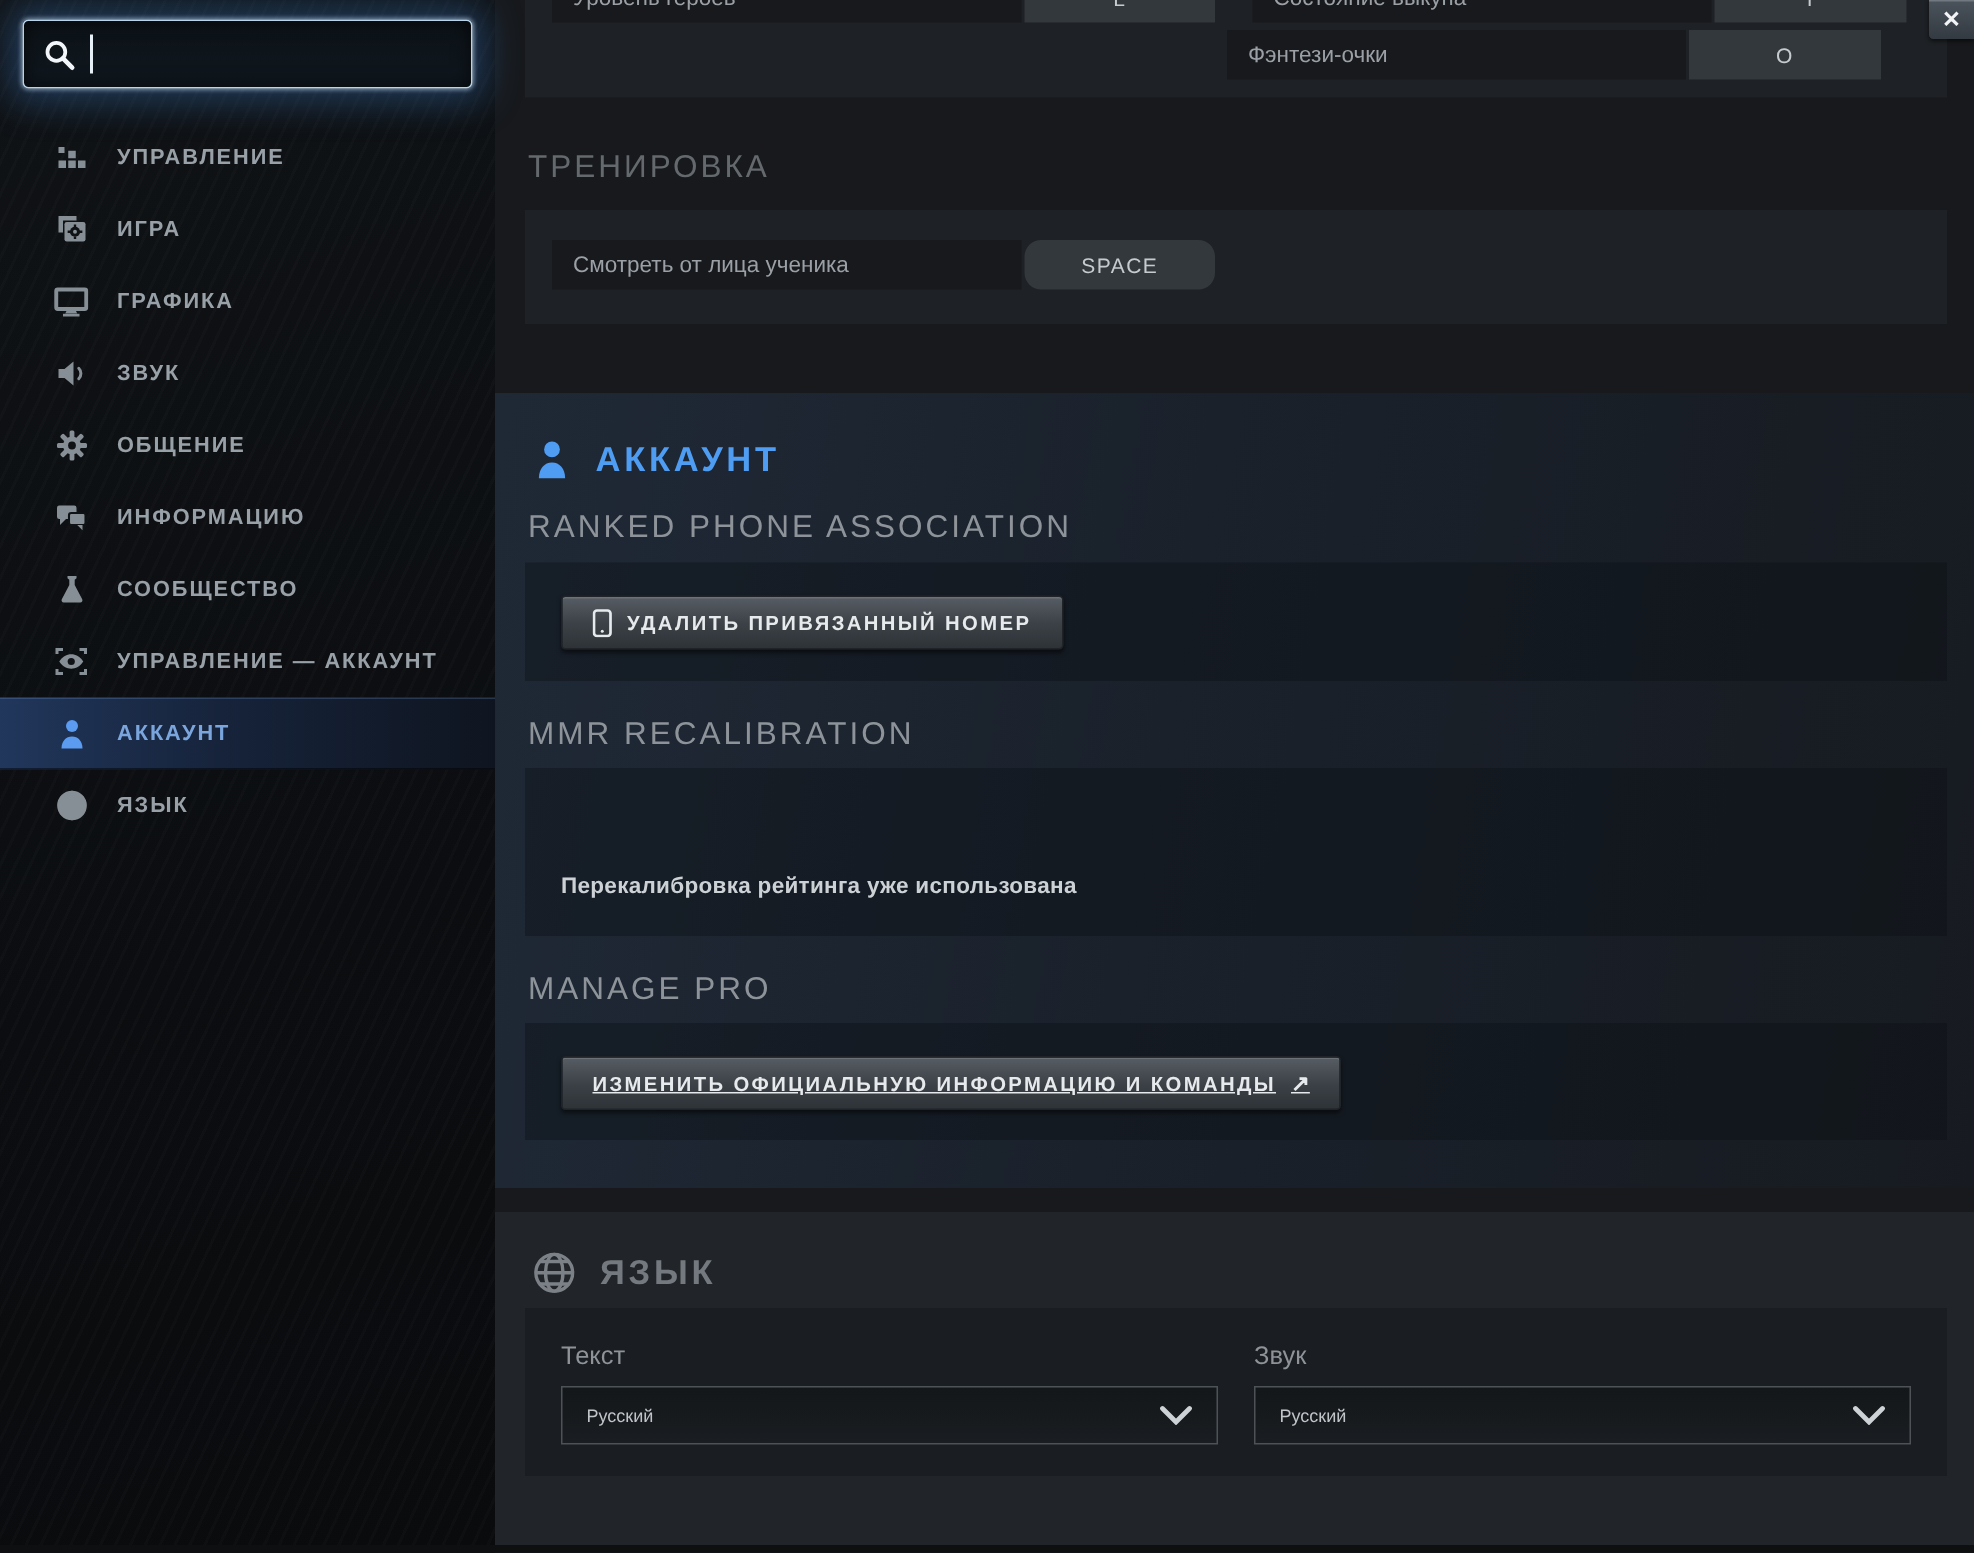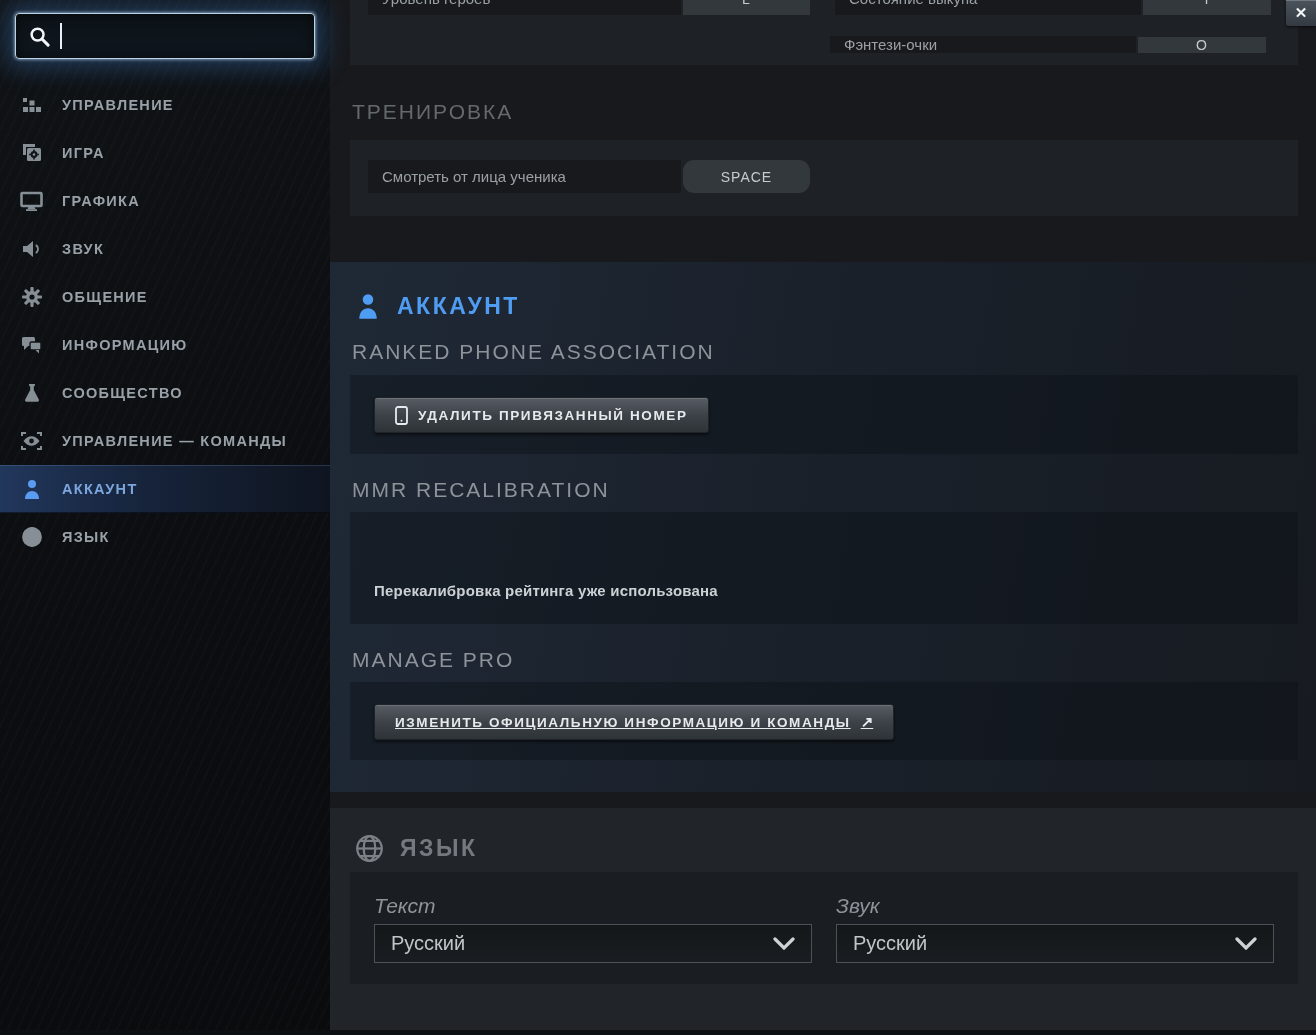--- a/index.html
+++ b/index.html
@@ -21,21 +21,21 @@
   .search-box{
     height:44px;border:1px solid #b9d3e8;border-radius:4px;
     background:linear-gradient(180deg,#0c1217,#0f171e);
     box-shadow:0 0 3px 1px rgba(200,225,248,.55), 0 0 24px 9px rgba(58,118,188,.40), inset 0 0 12px rgba(0,0,0,.65);
     display:flex;align-items:center;padding:0 12px;
   }
   .search-box svg{flex:0 0 auto;}
   .caret{width:2px;height:26px;background:#e8f0f7;margin-left:9px;}
   .nav{margin-top:22px;}
   .nav-item{
-    height:48px;display:flex;align-items:center;gap:17px;padding-left:18px;cursor:pointer;
+    height:48px;display:flex;align-items:center;gap:17px;padding-left:34px;cursor:pointer;
   }
   .nav-item .ic{width:27px;display:flex;justify-content:center;align-items:center;}
   .nav-item .ic svg{fill:#878f96;}
   .nav-item .lbl{
     color:#99a1a8;font-weight:700;font-size:14.5px;letter-spacing:1.3px;white-space:nowrap;
   }
   .nav-item.selected{
     background:linear-gradient(90deg,#21375c 0%,#16233a 45%,#0f1520 100%);
     border-top:1px solid rgba(130,170,230,.22);
     border-bottom:1px solid rgba(0,0,0,.45);
@@ -73,27 +73,27 @@
   .sec-head{position:absolute;display:flex;align-items:center;gap:16px;left:25px;}
   .sec-head .title{font-size:23px;font-weight:700;letter-spacing:2.5px;}
   .account-sec .title{color:#4f9df3;}
   .inner-panel{position:absolute;left:20px;right:18px;background:rgba(13,17,22,.42);}
   .note{
     position:absolute;color:#ccd1d5;font-size:15px;font-weight:700;letter-spacing:.2px;
   }
   .lang-sec{position:absolute;left:0;top:808px;width:100%;height:223px;background:#212429;}
   .lang-sec .title{color:#74797f;}
   .lang-panel{position:absolute;left:20px;right:18px;top:64px;height:112px;background:#1a1d21;}
-  .dd-label{position:absolute;top:22px;color:#8d9399;font-size:21px;font-style:italic;}
+  .dd-label{position:absolute;top:22px;color:#8d9399;font-size:17px;}
   .dropdown{
     position:absolute;top:52px;width:438px;height:39px;box-sizing:border-box;
     border:1px solid #4d5257;background:linear-gradient(180deg,#141719,#1a1d21);
     display:flex;align-items:center;justify-content:space-between;padding:0 16px;cursor:pointer;
   }
-  .dropdown .val{color:#c0c5ca;font-size:20px;}
+  .dropdown .val{color:#c0c5ca;font-size:12px;}
   .close-btn{
     position:absolute;top:0;right:0;width:30px;height:26px;z-index:5;
     background:linear-gradient(180deg,#4b535c,#333a41);
     box-shadow:inset 0 1px 0 rgba(255,255,255,.22), 0 1px 3px rgba(0,0,0,.6);
     color:#f2f4f6;font-weight:700;font-size:15px;display:flex;align-items:center;justify-content:center;
     border-bottom-left-radius:3px;cursor:pointer;
   }
   .bottom-strip{position:absolute;left:0;bottom:0;width:100%;height:5px;background:#0d0f11;z-index:4;}
 </style>
 </head>
@@ -201,21 +201,21 @@
             <g stroke="#878f96" stroke-width="2" fill="none">
               <path d="M2 6V3h4"></path>
               <path d="M17 3h4v3"></path>
               <path d="M21 16v3h-4"></path>
               <path d="M6 19H2v-3"></path>
             </g>
             <path d="M3.5 11c2.2-3.2 5-4.8 8-4.8s5.8 1.6 8 4.8c-2.2 3.2-5 4.8-8 4.8s-5.8-1.6-8-4.8z" fill="#878f96"></path>
             <circle cx="11.5" cy="11" r="2.4" fill="#101316"></circle>
           </svg>
       </span>
-      <span class="lbl">УПРАВЛЕНИЕ — КОМАНДЫ</span>
+      <span class="lbl">УПРАВЛЕНИЕ — АККАУНТ</span>
     </div>
     <div class="nav-item selected">
       <span class="ic">
         <svg width="22" height="22" viewBox="0 0 22 22">
             <circle cx="11" cy="6" r="4"></circle>
             <path d="M4 21c0-5 3-8 7-8s7 3 7 8z"></path>
           </svg>
       </span>
       <span class="lbl">АККАУНТ</span>
     </div>
@@ -239,21 +239,21 @@
 
   <div class="hk-row" style="top:-18px;left:38px;">
     <div class="hk-label" style="width:313px;">Уровень героев</div>
     <div class="hk-key" style="width:127px;">L</div>
   </div>
   <div class="hk-row" style="top:-18px;left:505px;">
     <div class="hk-label" style="width:306px;">Состояние выкупа</div>
     <div class="hk-key" style="width:128px;">T</div>
   </div>
 
-  <div class="hk-row" style="top:20px;left:500px;align-items:flex-end;">
+  <div class="hk-row" style="top:20px;left:488px;">
     <div class="hk-label" style="width:306px;">Фэнтези-очки</div>
     <div class="hk-key" style="width:128px;">O</div>
   </div>
 
   <div class="sec-sub" style="top:100px;color:#64696e;">ТРЕНИРОВКА</div>
   <div class="panel" style="top:140px;height:76px;"></div>
   <div class="hk-row" style="top:160px;left:38px;">
     <div class="hk-label" style="width:313px;">Смотреть от лица ученика</div>
     <div class="hk-key" style="width:127px;border-radius:11px;">SPACE</div>
   </div>

